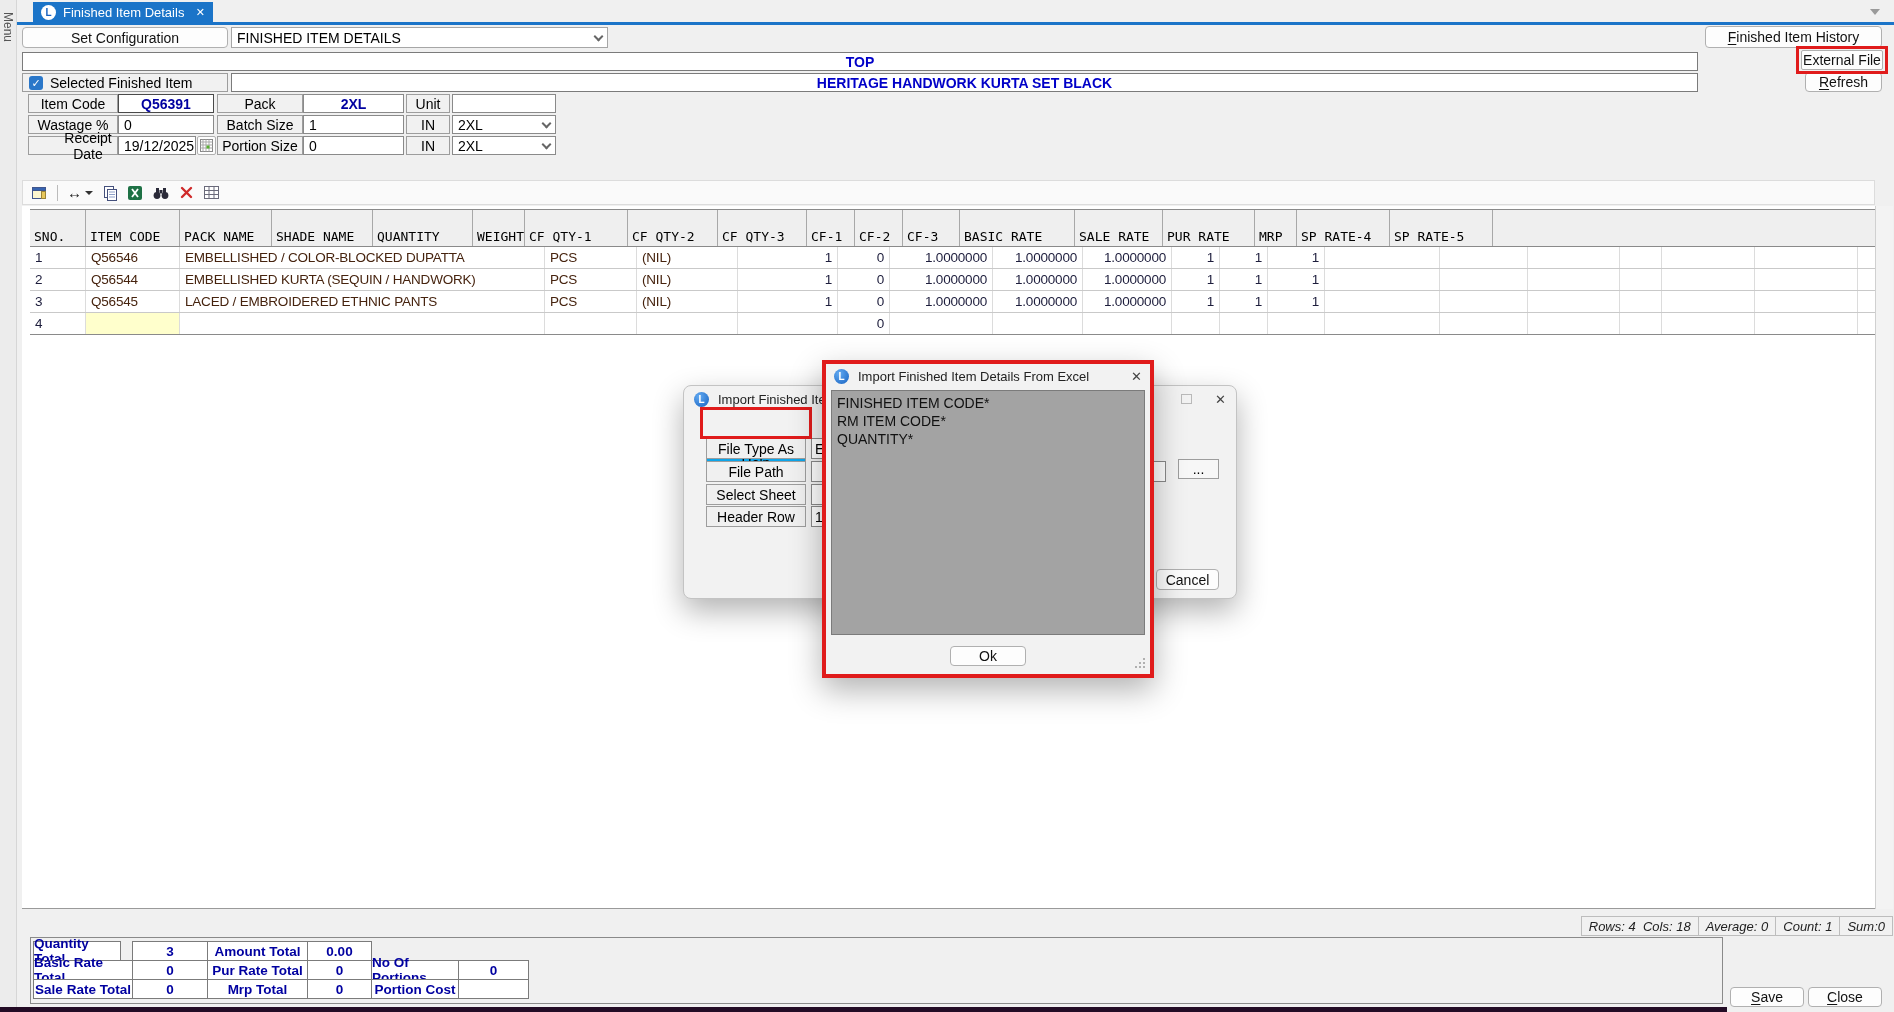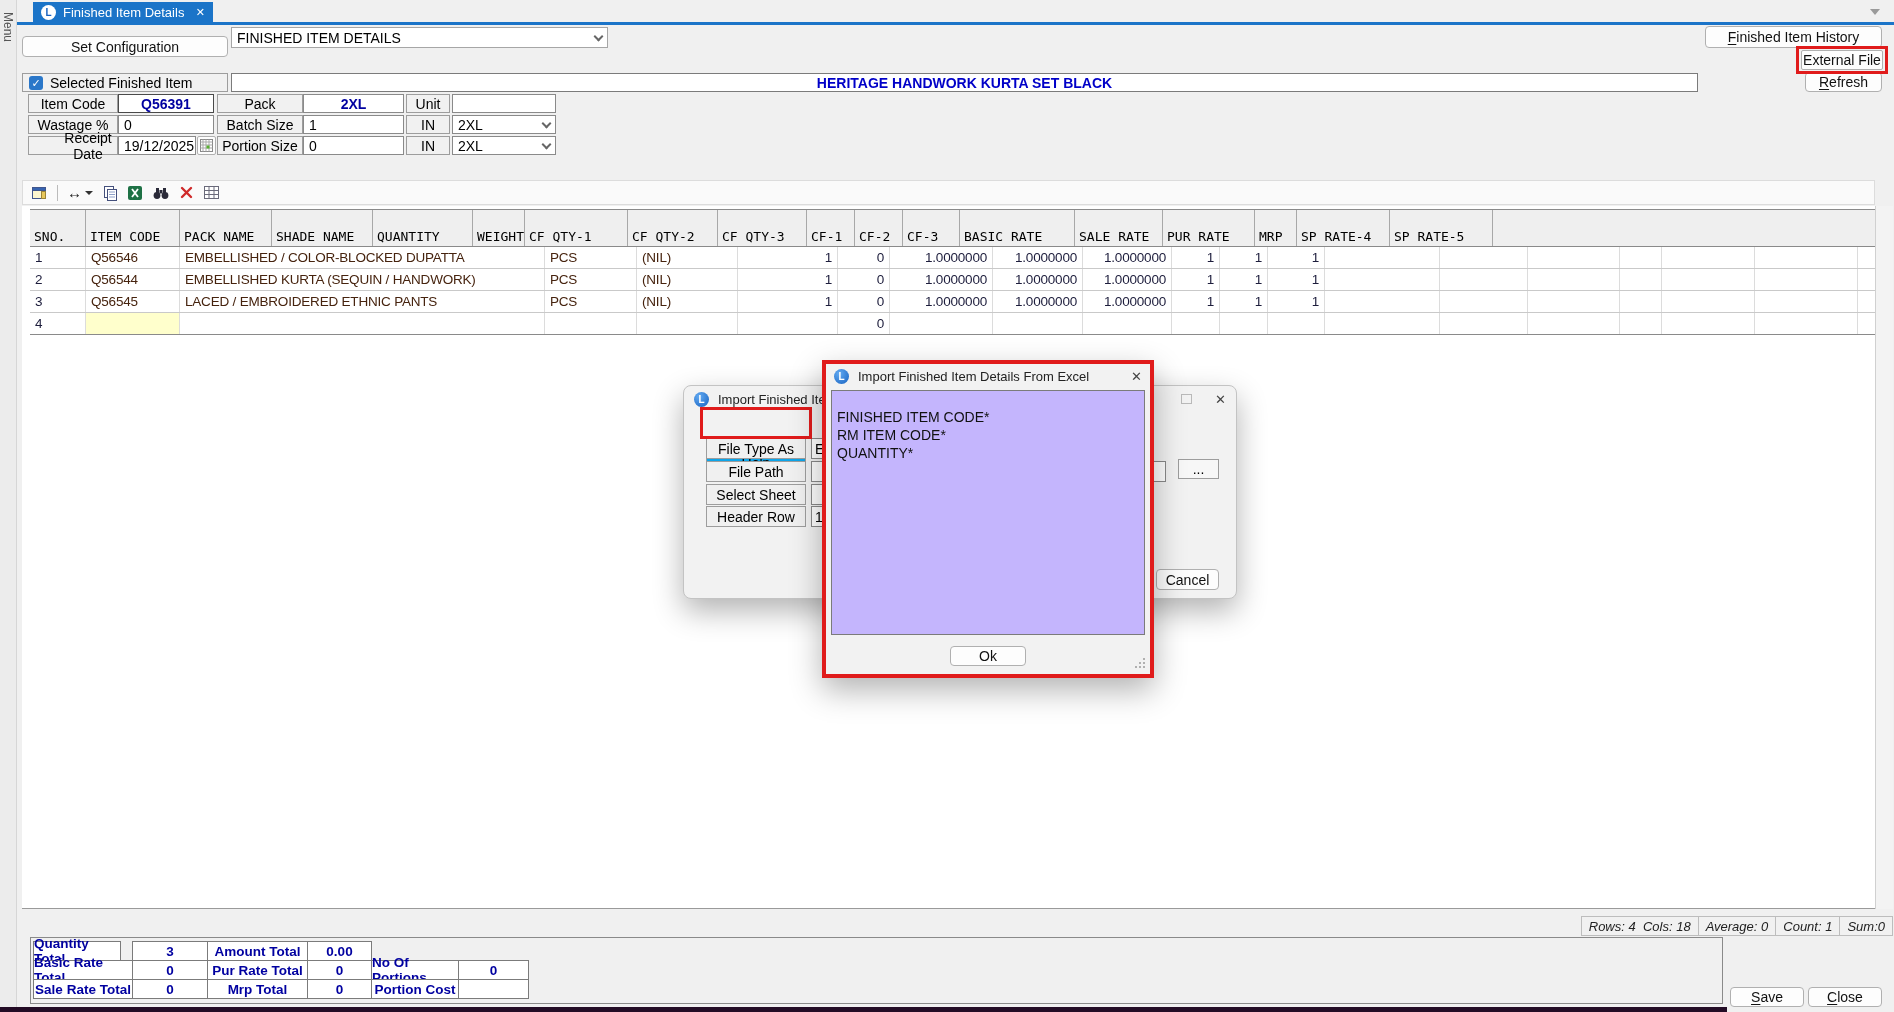--- a/index.html
+++ b/index.html
@@ -66,22 +66,22 @@
        box-shadow:0 12px 30px rgba(0,0,0,0.30);}
   .dlg-title{position:absolute;left:0;top:0;right:0;height:26px;display:flex;align-items:center;gap:9px;
              padding:0 10px;font-size:13px;color:#222;}
   .dlg-x{margin-left:auto;font-size:13px;color:#444;}
   .dlg-max{width:11px;height:10px;border:1px solid #b9b9b9;}
   .dbtn{position:absolute;background:#f0f0f0;border:1px solid #9d9d9d;text-align:center;font-size:14px;
         display:flex;align-items:center;justify-content:center;}
   .helpdlg{position:absolute;left:822px;top:360px;width:332px;height:318px;background:#f2f2f2;
            border:4px solid #e01b1b;box-shadow:0 12px 30px rgba(0,0,0,0.30);z-index:20;}
   .helpdlg .inner-title{position:absolute;left:0;top:0;right:0;height:25px;display:flex;align-items:center;gap:9px;padding:0 8px;font-size:13px;color:#222;}
-  .help-text{position:absolute;left:5px;top:26px;width:314px;height:245px;background:#c4b5fd;border:1px solid #7b7b7b;
-             padding:17px 5px;font-size:14px;line-height:18px;color:#111;}
+  .help-text{position:absolute;left:5px;top:26px;width:314px;height:245px;background:#a3a3a3;border:1px solid #7b7b7b;
+             padding:3px 5px;font-size:14px;line-height:18px;color:#111;}
   .grip{position:absolute;right:4px;bottom:3px;}
 
   
   .statusbar{position:absolute;top:916px;height:20px;display:flex;}
   .scell{background:#f1f1f1;border:1px solid #bdbdbd;border-left:none;font-size:13px;color:#222;
          display:flex;align-items:center;padding:0 7px;white-space:pre;font-style:italic;}
   .scell:first-child{border-left:1px solid #bdbdbd;}
   .totals-box{position:absolute;left:30px;top:937px;width:1693px;height:67px;background:#f0f0f0;border:1px solid #8a8a8a;}
   .tcell{position:absolute;height:20px;background:#fff;border:1px solid #7b7b7b;display:flex;align-items:center;
          justify-content:center;font-size:13.5px;font-weight:bold;color:#0000a0;}
@@ -100,27 +100,28 @@
   <div class="tabstrip">
     <div class="tab">
       <span class="logo logo-tab">L</span>
       <span>Finished Item Details</span>
       <span class="tab-close">✕</span>
     </div>
     <span class="tab-overflow"></span>
   </div>
   <div class="blue-line"></div>
 
-  <div class="btn abs" style="left:22px;top:36px;width:206px;height:21px;">Set Configuration</div>
+  <div class="btn abs" style="left:22px;top:27px;width:206px;height:21px;">Set Configuration</div>
   <div class="fld abs" style="left:231px;top:27px;width:377px;height:21px;border-color:#a6a6a6;">
     <span>FINISHED ITEM DETAILS</span>
     <span class="chev"></span>
   </div>
   <div class="btn abs" style="left:1705px;top:26px;width:177px;height:22px;"><u>F</u>inished Item History</div>
 
+  <div class="fld center abs bluetxt" style="left:22px;top:52px;width:1676px;height:19px;border-color:#7b7b7b;">TOP</div>
   <div class="btn abs" style="left:1801px;top:50px;width:82px;height:20px;border-radius:2px;">External File</div>
   <div class="redbox" style="left:1796px;top:46px;width:92px;height:28px;z-index:5;"></div>
 
   <div class="lbl abs" style="left:22px;top:73px;width:206px;height:19px;justify-content:flex-start;padding-left:6px;">
     <span class="checkbox">✓</span>
     <span>Selected Finished Item</span>
   </div>
   <div class="fld center abs bluetxt" style="left:231px;top:73px;width:1467px;height:19px;border-color:#7b7b7b;">HERITAGE HANDWORK KURTA SET BLACK</div>
   <div class="btn abs" style="left:1805px;top:72px;width:77px;height:20px;"><u>R</u>efresh</div>
 

